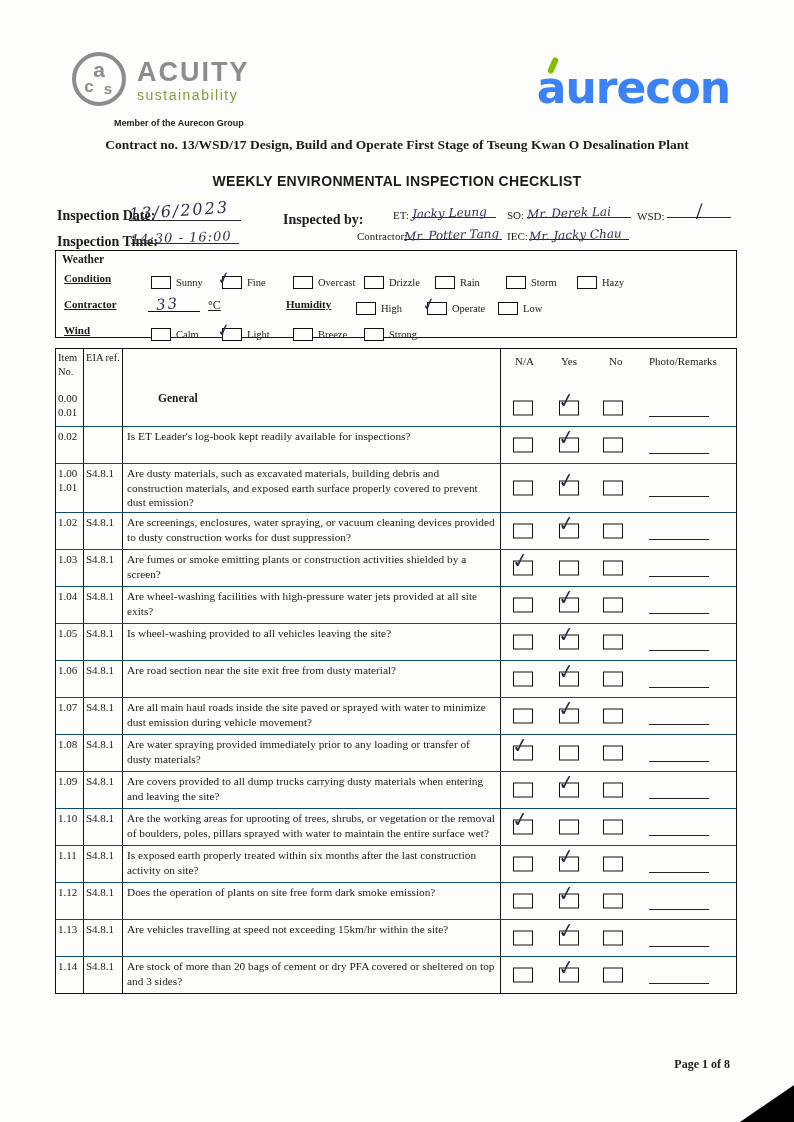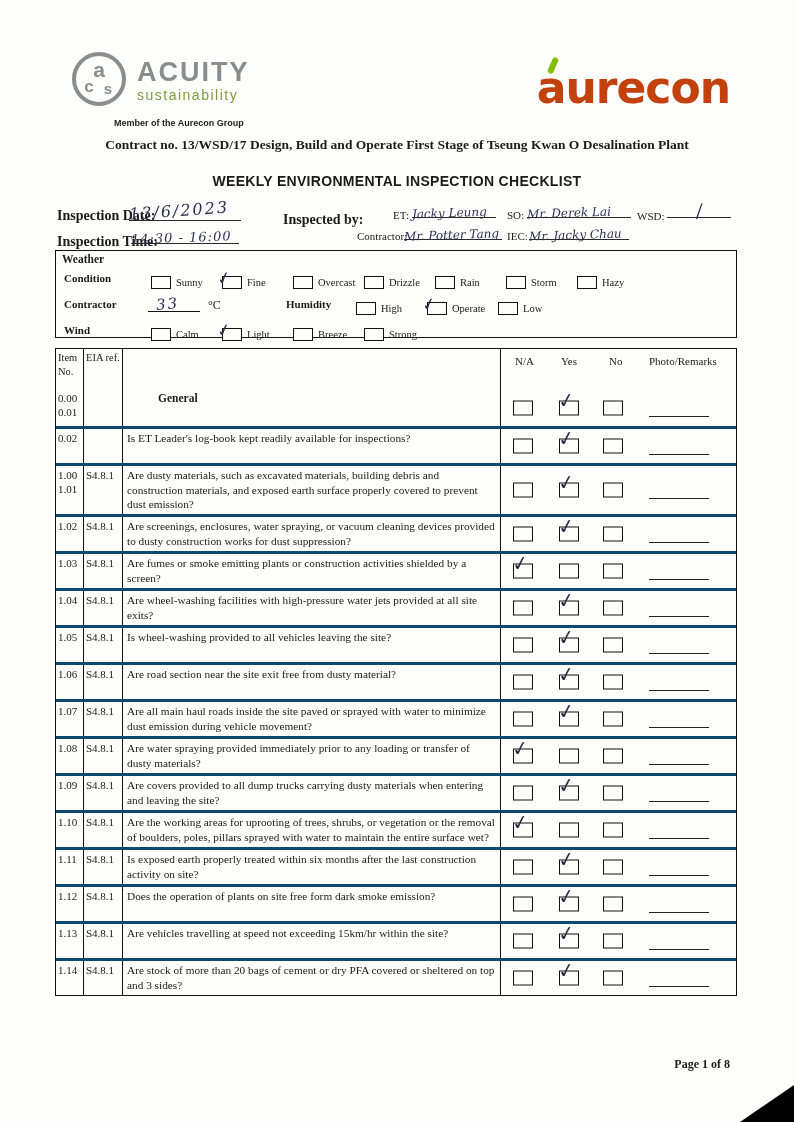--- a/index.html
+++ b/index.html
@@ -16,21 +16,21 @@
   .acuity-text { margin-left:9px; }
   .acuity-name { font-family:"Liberation Sans", sans-serif; font-weight:bold;
                  font-size:27px; color:#8a8c8e; letter-spacing:2px; line-height:1; }
   .acuity-sub  { font-family:"Liberation Sans", sans-serif; font-size:14px;
                  color:#7e9e3c; letter-spacing:1.5px; margin-top:1px; }
   .acuity-member { font-family:"Liberation Sans", sans-serif; font-size:9px;
                    font-weight:bold; color:#222; margin-top:6px;padding-left:44px; }
 
   .aurecon { position:absolute; right:64px; top:66px;
              font-family:"DejaVu Sans", sans-serif; font-weight:bold;
-             font-size:44px; line-height:1; color:#c2410c; letter-spacing:-1px; }
+             font-size:44px; line-height:1; color:#3b82f6; letter-spacing:-1px; }
   .aurecon-accent { position:absolute; left:13px; top:-9px; width:6px; height:17px;
                     background:#84bd00; border-radius:3px; transform:rotate(24deg); }
 
   
   .contract-title { position:absolute; left:0; top:137px; width:100%;
                     text-align:center; font-weight:bold; font-size:13.5px; }
   .form-title { position:absolute; left:0; top:173px; width:100%; text-align:center;
                 font-family:"Liberation Sans", sans-serif; font-weight:bold;
                 font-size:14px; letter-spacing:.3px; }
 
@@ -45,34 +45,34 @@
   .hw-date { font-size:16px; letter-spacing:2px; display:inline-block; transform:rotate(-4deg); }
   .hw-time { font-size:13px; letter-spacing:1px; display:inline-block; transform:rotate(-2deg); }
   .hw-name { font-size:12px; display:inline-block; transform:rotate(-2deg); }
   .hw-slash { font-size:18px; display:inline-block; transform:rotate(-8deg); }
 
   
   .weather-box { position:absolute; left:55px; top:250px; width:682px; height:88px;
                  border:1.5px solid #111; }
   .wtitle { position:absolute; left:6px; top:2px; font-weight:bold; font-size:11.5px; }
   .wrow { position:absolute; left:0; right:0; height:18px; }
-  .wlbl { position:absolute; font-weight:bold; font-size:11px; white-space:nowrap; }
+  .wlbl { position:absolute; font-weight:bold; font-size:11px; white-space:nowrap;text-decoration:underline; }
   .wopt { position:absolute; top:0; white-space:nowrap; }
   .wcb { position:relative; display:inline-block; width:20px; height:13px;
          border:1.1px solid #111; vertical-align:middle; background:#fdfdfb; }
   .wopt .olabel { font-size:10.5px; margin-left:5px; vertical-align:middle; }
   .temp-value { position:absolute; font-size:15px; top:-3px; letter-spacing:2px; transform:rotate(-5deg); }
   .temp-underline { position:absolute; left:92px; top:13px; width:52px; border-bottom:1.1px solid #111; }
   .temp-unit { font-weight:normal; font-size:12px; }
 
   
   .tbl { position:absolute; left:55px; top:348px; width:682px;
          border:1.5px solid #111; background:#fdfdfb; }
   .trow { display:grid; grid-template-columns:27px 39px 378px 238px;
-          border-top:3px solid #0c4a6e; min-height:37px; }
+          border-top:1px solid #0c4a6e; min-height:37px; }
   .trow:first-child { border-top:none; }
   .cell { border-left:1px solid #111; padding:2px 4px; font-size:11px; line-height:1.3; }
   .cell:first-child { border-left:none; }
   .c-item { white-space:pre-line; padding-left:2px; padding-right:1px; }
   .c-eia  { padding-left:2px; padding-right:1px; }
   .c-q .section-title { font-weight:bold; font-size:11.5px;margin-left:31px; }
   .c-q .question { font-size:11.3px; }
   .c-ans { position:relative; }
   .thead { min-height:40px; }
   .thead .cell { font-size:10.5px; }

